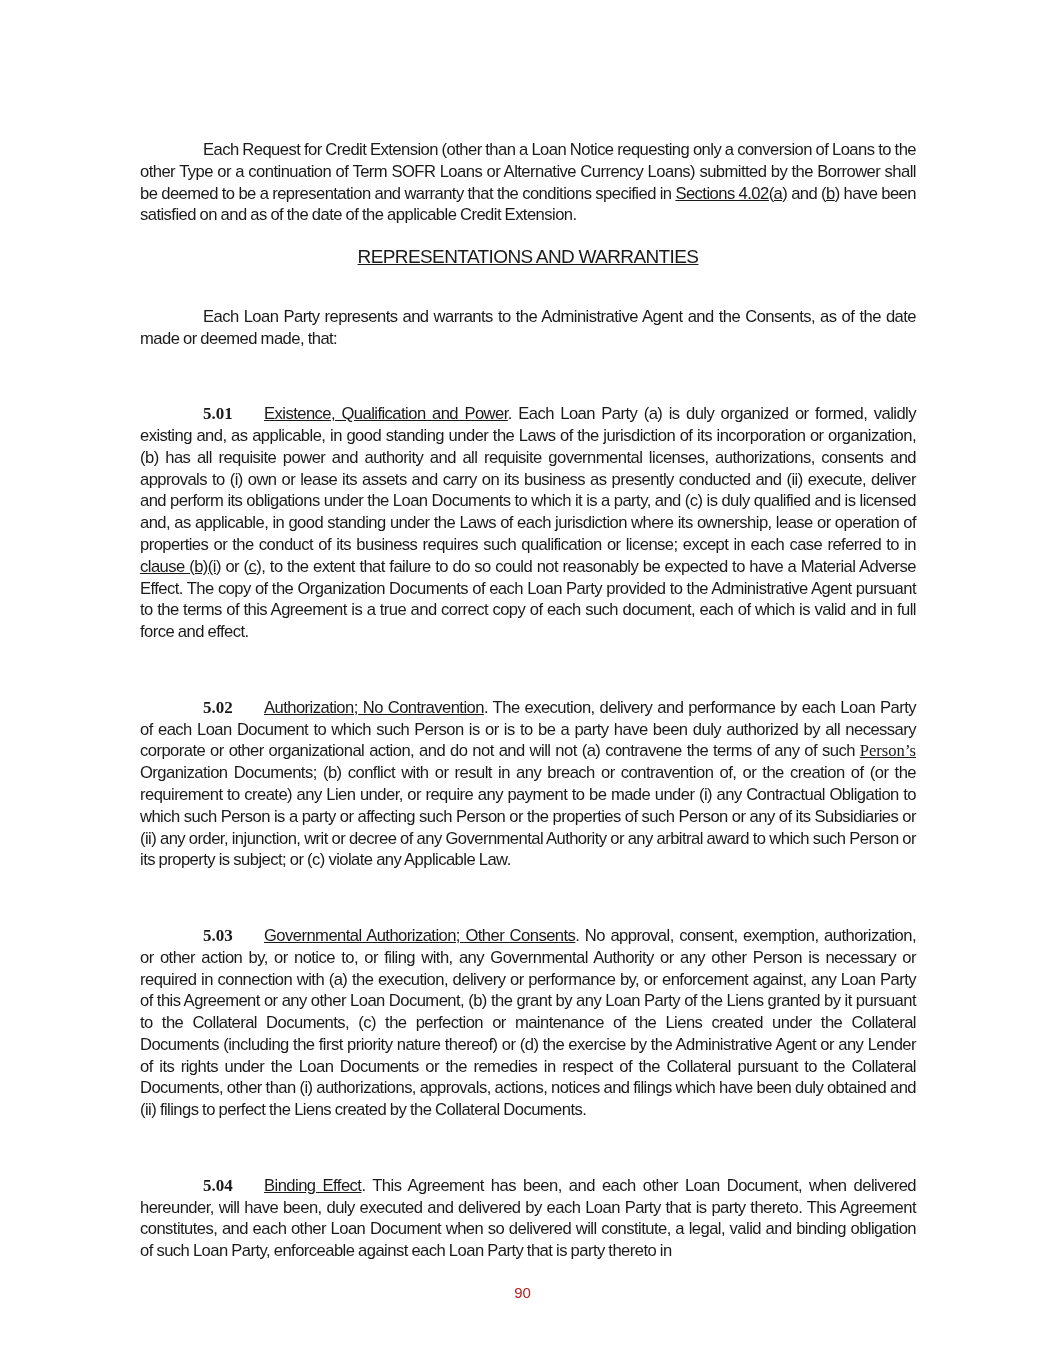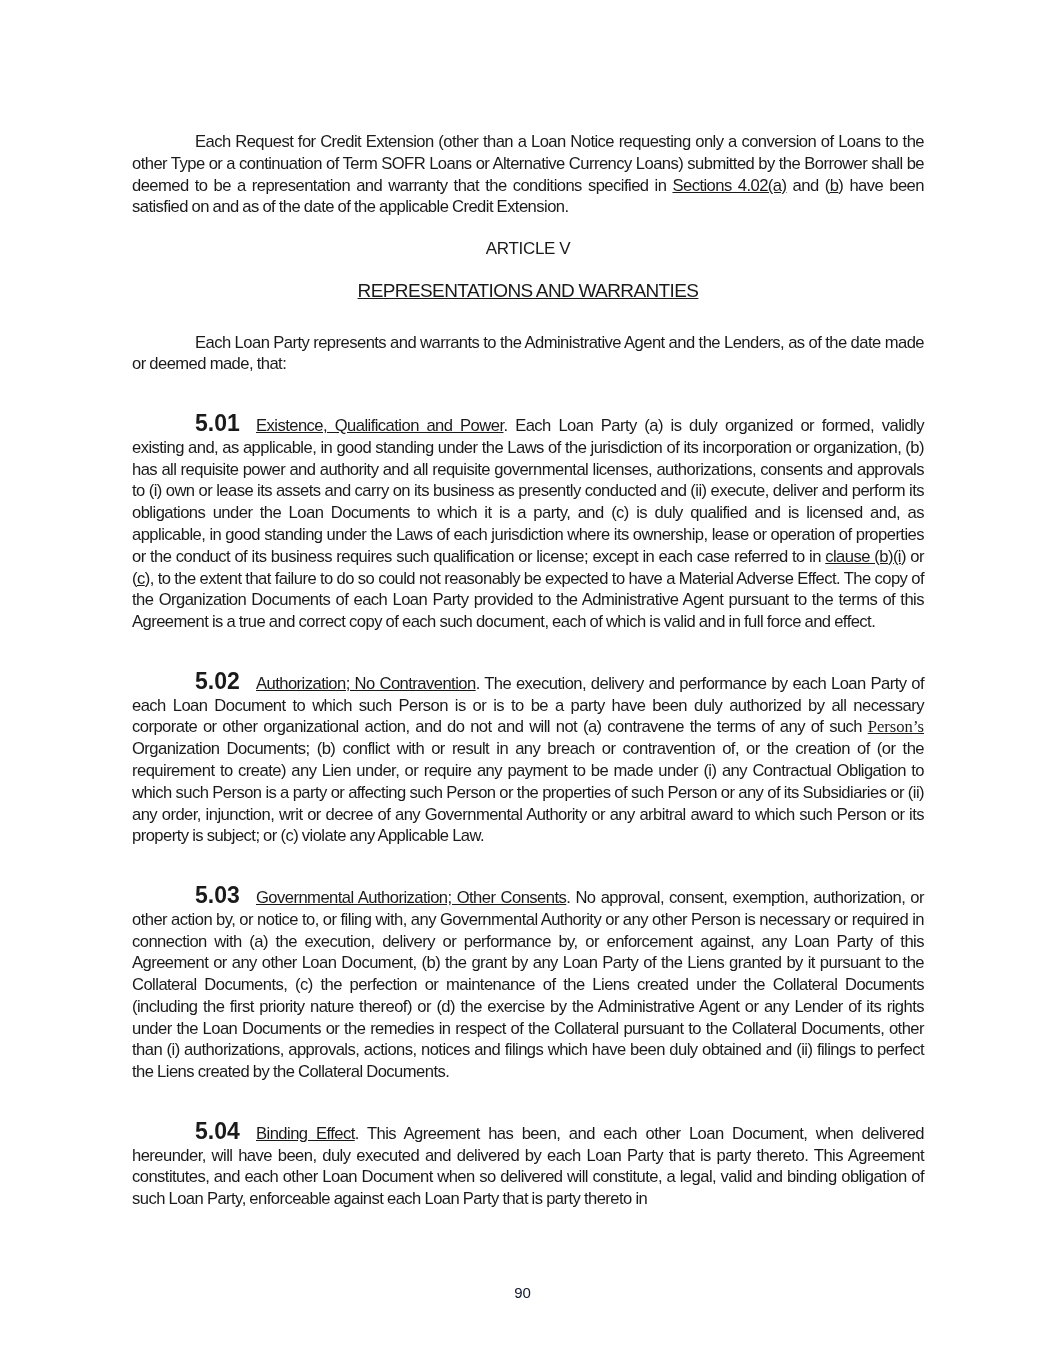--- a/index.html
+++ b/index.html
@@ -5,42 +5,41 @@
   html, body { margin: 0; padding: 0; background: #ffffff; }
   body { width: 1055px; height: 1365px; position: relative; overflow: hidden; }
   .page {
     position: absolute; left: 124px; top: 123px; width: 808px;
     color: #1a1a1a;
     font-family: "Liberation Sans", sans-serif;
     font-size: 16.6px; line-height: 21.8px;
     letter-spacing: -0.55px;
     word-spacing: -0.4px;
   }
-  .para { text-align: justify; margin: 8px; }
+  .para { text-align: justify; margin: 16px; }
   .indent { text-indent: 63px; }
   .article-title { text-align: center; font-size: 17px; margin: 20px 0 0 0; letter-spacing: -0.3px; }
   .article-subtitle { text-align: center; font-size: 19px; margin: 20px 0 0 0; text-decoration: underline; letter-spacing: -0.6px; }
   .gap { height: 21.8px; }
-  .sec-num { font-family: Liberation Sans, sans-serif; font-weight: bold; font-size: 23px; letter-spacing: 0; display: inline-block; width: 61px; text-indent: 0; }
+  .sec-num { font-family: Liberation Serif, serif; font-weight: bold; font-size: 17px; letter-spacing: 0; display: inline-block; width: 61px; text-indent: 0; }
   .u { text-decoration: underline; }
   .serif { font-family: "Liberation Serif", serif; letter-spacing: 0; text-decoration: underline; }
-  .page-number { position: absolute; top: 1284px; left: 0; width: 1045px; text-align: center; font-family: "Liberation Sans", sans-serif; font-size: 15px; color: #0f172a; }
+  .page-number { position: absolute; top: 1284px; left: 0; width: 1045px; text-align: center; font-family: "Liberation Sans", sans-serif; font-size: 15px; color: #b91c1c; }
 </style>
 </head>
 <body>
 
 <div class="page">
 
   <p class="para indent"><span>Each Request for Credit Extension (other than a Loan Notice requesting only a conversion of Loans to the other Type or a continuation of Term SOFR Loans or Alternative Currency Loans) submitted by the Borrower shall be deemed to be a representation and warranty that the conditions specified in </span><span class="u">Sections 4.02(a)</span><span> and (</span><span class="u">b</span><span>) have been satisfied on and as of the date of the applicable Credit Extension.</span></p>
 
-  <div class="article-title">ARTICLE V</div>
   <div class="article-subtitle">REPRESENTATIONS AND WARRANTIES</div>
 
   <div class="gap"></div>
-  <p class="para indent">Each Loan Party represents and warrants to the Administrative Agent and the Lenders, as of the date made or deemed made, that:</p>
+  <p class="para indent">Each Loan Party represents and warrants to the Administrative Agent and the Consents, as of the date made or deemed made, that:</p>
 
   <div class="gap"></div>
   <p class="para indent"><span class="sec-num">5.01</span><span class="u">Existence, Qualification and Power</span><span>. Each Loan Party (a) is duly organized or formed, validly existing and, as applicable, in good standing under the Laws of the jurisdiction of its incorporation or organization, (b) has all requisite power and authority and all requisite governmental licenses, authorizations, consents and approvals to (i) own or lease its assets and carry on its business as presently conducted and (ii) execute, deliver and perform its obligations under the Loan Documents to which it is a party, and (c) is duly qualified and is licensed and, as applicable, in good standing under the Laws of each jurisdiction where its ownership, lease or operation of properties or the conduct of its business requires such qualification or license; except in each case referred to in </span><span class="u">clause (b)(i)</span><span> or (</span><span class="u">c</span><span>), to the extent that failure to do so could not reasonably be expected to have a Material Adverse Effect. The copy of the Organization Documents of each Loan Party provided to the Administrative Agent pursuant to the terms of this Agreement is a true and correct copy of each such document, each of which is valid and in full force and effect.</span></p>
 
   <div class="gap"></div>
   <p class="para indent"><span class="sec-num">5.02</span><span class="u">Authorization; No Contravention</span><span>. The execution, delivery and performance by each Loan Party of each Loan Document to which such Person is or is to be a party have been duly authorized by all necessary corporate or other organizational action, and do not and will not (a) contravene the terms of any of such </span><span class="serif">Person’s</span><span> Organization Documents; (b) conflict with or result in any breach or contravention of, or the creation of (or the requirement to create) any Lien under, or require any payment to be made under (i) any Contractual Obligation to which such Person is a party or affecting such Person or the properties of such Person or any of its Subsidiaries or (ii) any order, injunction, writ or decree of any Governmental Authority or any arbitral award to which such Person or its property is subject; or (c) violate any Applicable Law.</span></p>
 
   <div class="gap"></div>
   <p class="para indent"><span class="sec-num">5.03</span><span class="u">Governmental Authorization; Other Consents</span><span>. No approval, consent, exemption, authorization, or other action by, or notice to, or filing with, any Governmental Authority or any other Person is necessary or required in connection with (a) the execution, delivery or performance by, or enforcement against, any Loan Party of this Agreement or any other Loan Document, (b) the grant by any Loan Party of the Liens granted by it pursuant to the Collateral Documents, (c) the perfection or maintenance of the Liens created under the Collateral Documents (including the first priority nature thereof) or (d) the exercise by the Administrative Agent or any Lender of its rights under the Loan Documents or the remedies in respect of the Collateral pursuant to the Collateral Documents, other than (i) authorizations, approvals, actions, notices and filings which have been duly obtained and (ii) filings to perfect the Liens created by the Collateral Documents.</span></p>
 

